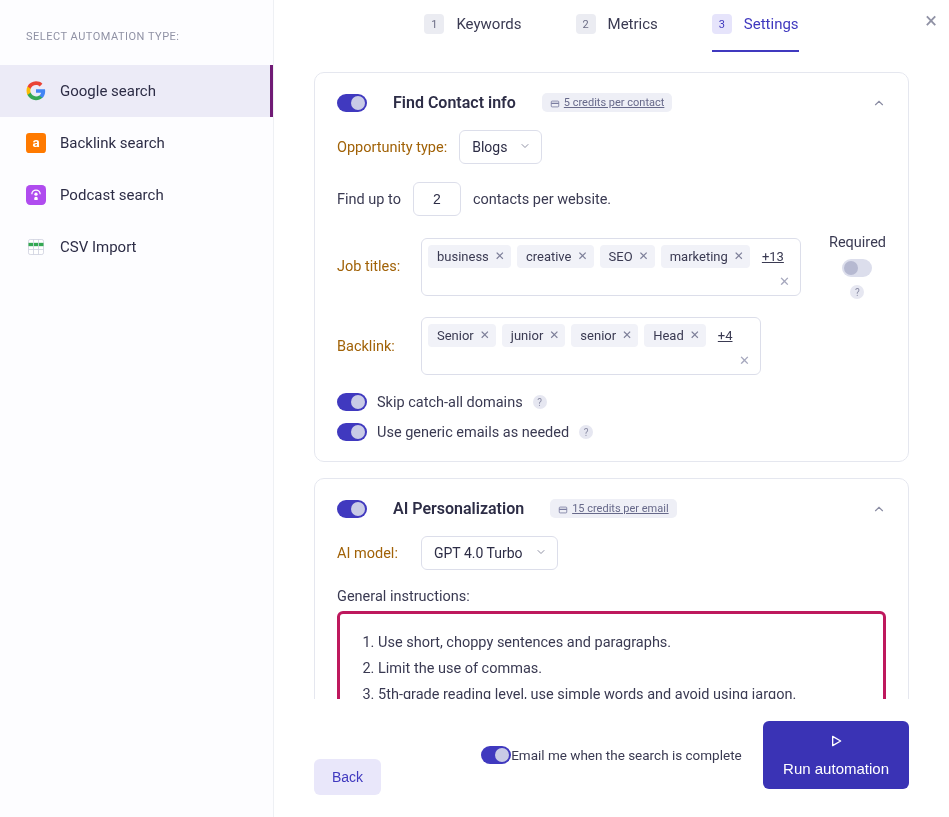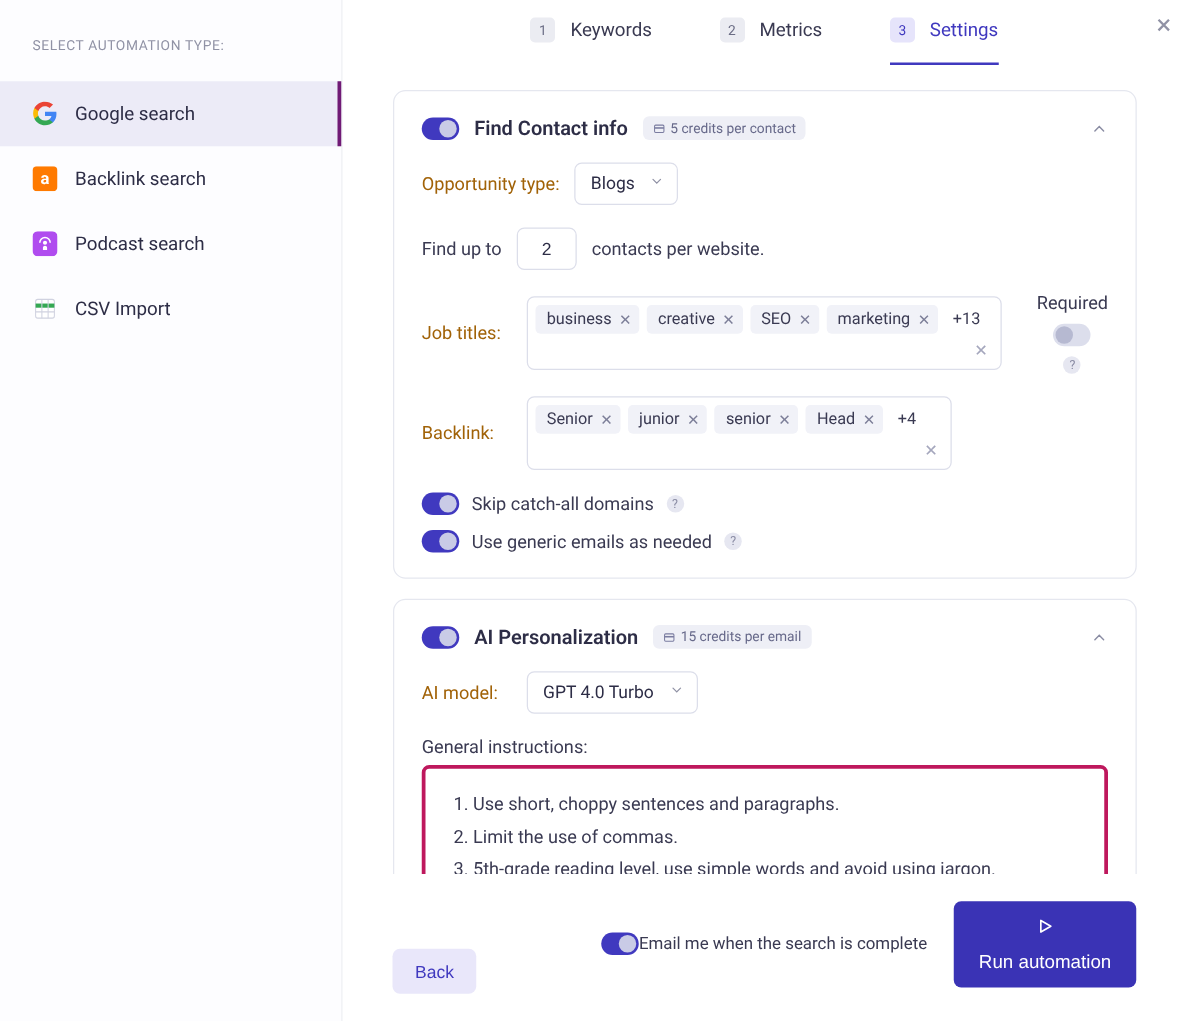--- a/index.html
+++ b/index.html
@@ -101,21 +101,21 @@
   
   .card {
     border: 1px solid #e5e7ef;
     border-radius: 10px;
     margin-bottom: 16px;
     padding: 20px 22px;
   }
   .card-head {
     display: flex;
     align-items: center;
-    gap: 12px;
+    gap: 26px;
     position: relative;
     margin-bottom: 18px;
   }
   .card-title { font-size: 16px; font-weight: 600; color: #2d2d46; }
   .chevron {
     position: absolute;
     right: 0;
     top: 2px;
     color: #8a8ca3;
     cursor: pointer;
@@ -134,27 +134,28 @@
     background: #c9cbe6;
     border-radius: 50%;
     position: absolute;
     top: 2px; right: 2px;
   }
   .toggle.off { background: #dcdeec; }
   .toggle.off .knob { left: 2px; right: auto; background: #b6b9d1; }
   
   .badge {
     display: inline-flex;
-    align-items: center;
+    align-items: flex-end;
     gap: 4px;
     background: #eeeff6;
     color: #67698a;
     font-size: 11px;
     padding: 3px 8px;
     border-radius: 5px;
+    text-decoration: underline;
   }
   .badge svg { width: 10px; height: 10px; }
   
   .row {
     display: flex;
     align-items: center;
     gap: 12px;
     margin-bottom: 18px;
     font-size: 14.5px;
     color: #3a3a52;
@@ -196,26 +197,25 @@
     flex-wrap: wrap;
     max-width: 380px;
   }
   .tag {
     background: #f1f2f8;
     border-radius: 4px;
     padding: 4px 6px 4px 9px;
     font-size: 13px;
     color: #3a3a52;
     display: flex;
-    align-items: center;
     gap: 6px;
     cursor: default;
   }
   .tag .x { color: #7c7e98; cursor: pointer; font-size: 12px; }
-  .tag.more { background: transparent; padding: 4px 6px; }
+  .tag.more { background: transparent; padding: 4px 6px; text-decoration: underline; }
   .box-clear {
     margin-left: auto;
     color: #a5a7bd;
     cursor: pointer;
     padding: 0 4px;
     font-size: 13px;
   }
   .reqgroup { display: flex; align-items: center; gap: 8px; margin-left: 16px; flex-direction: column; }
   .helpdot {
     width: 14px; height: 14px;

